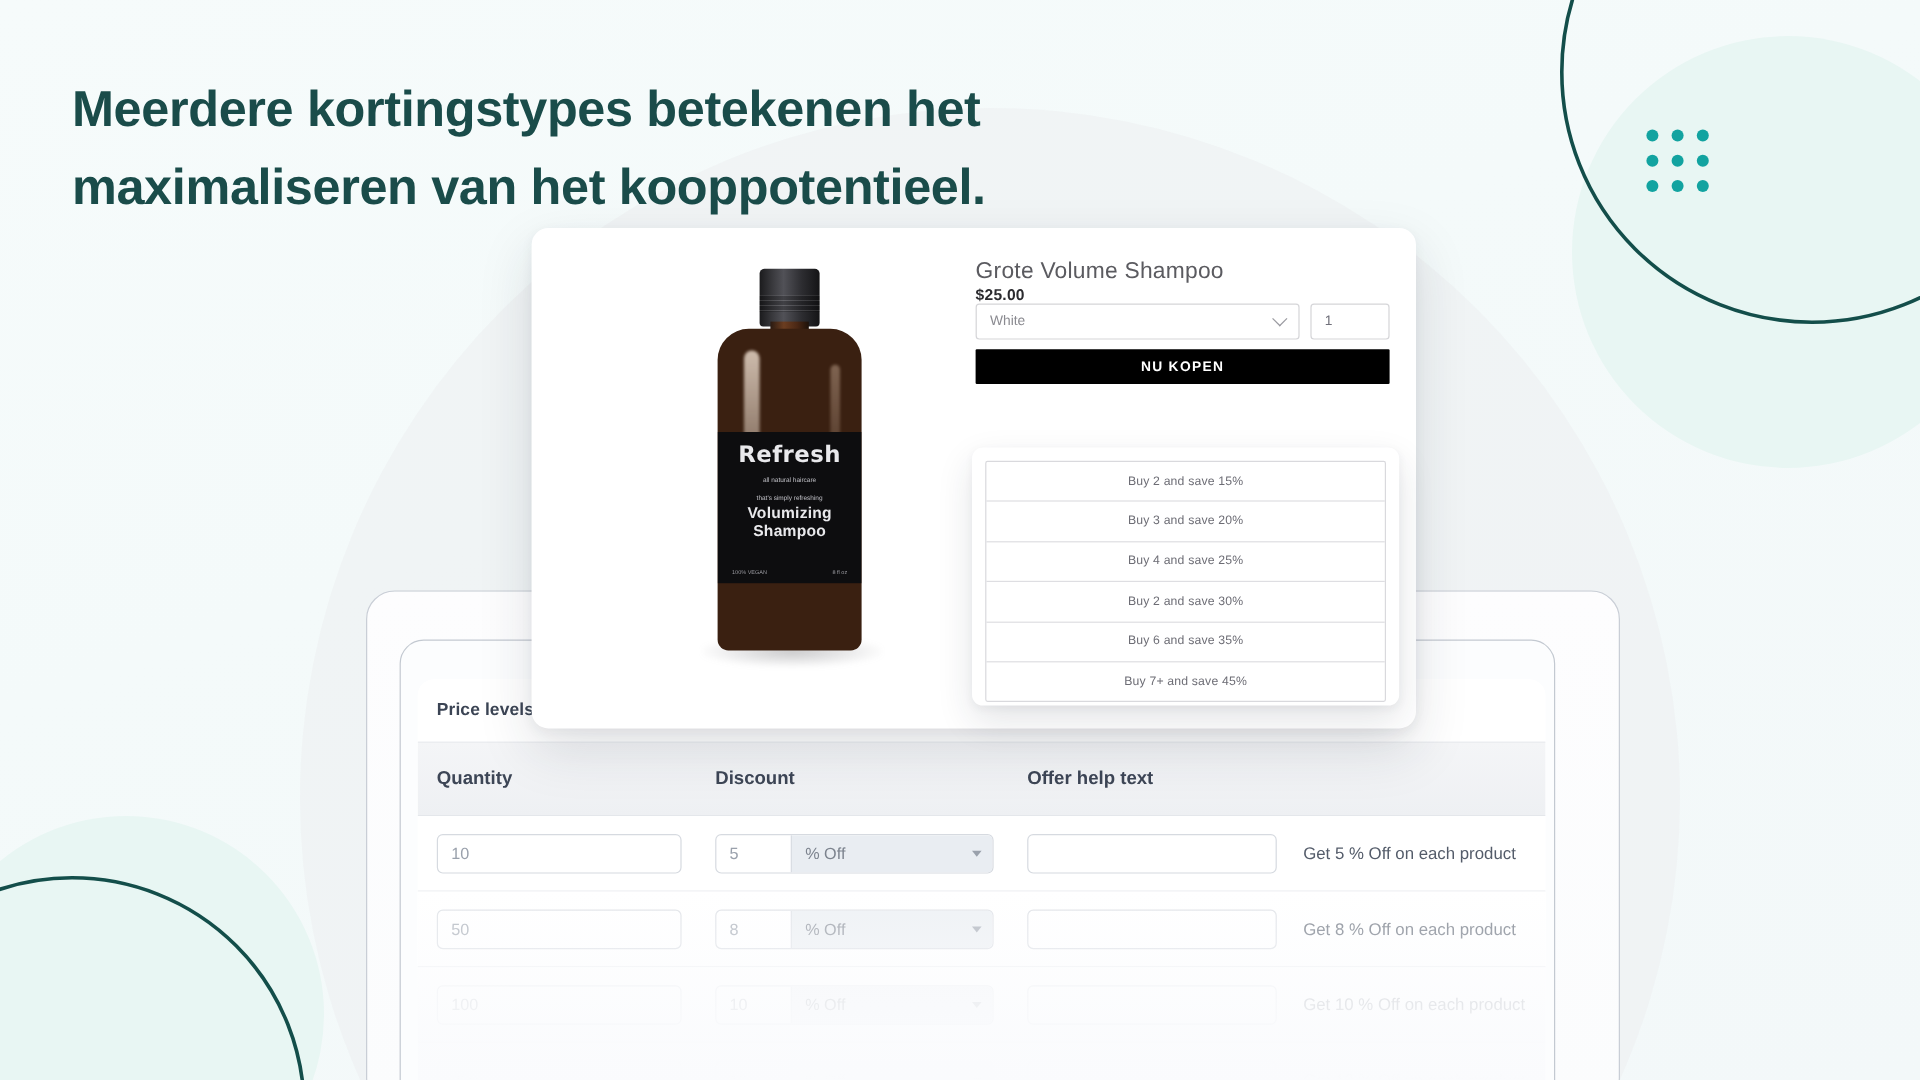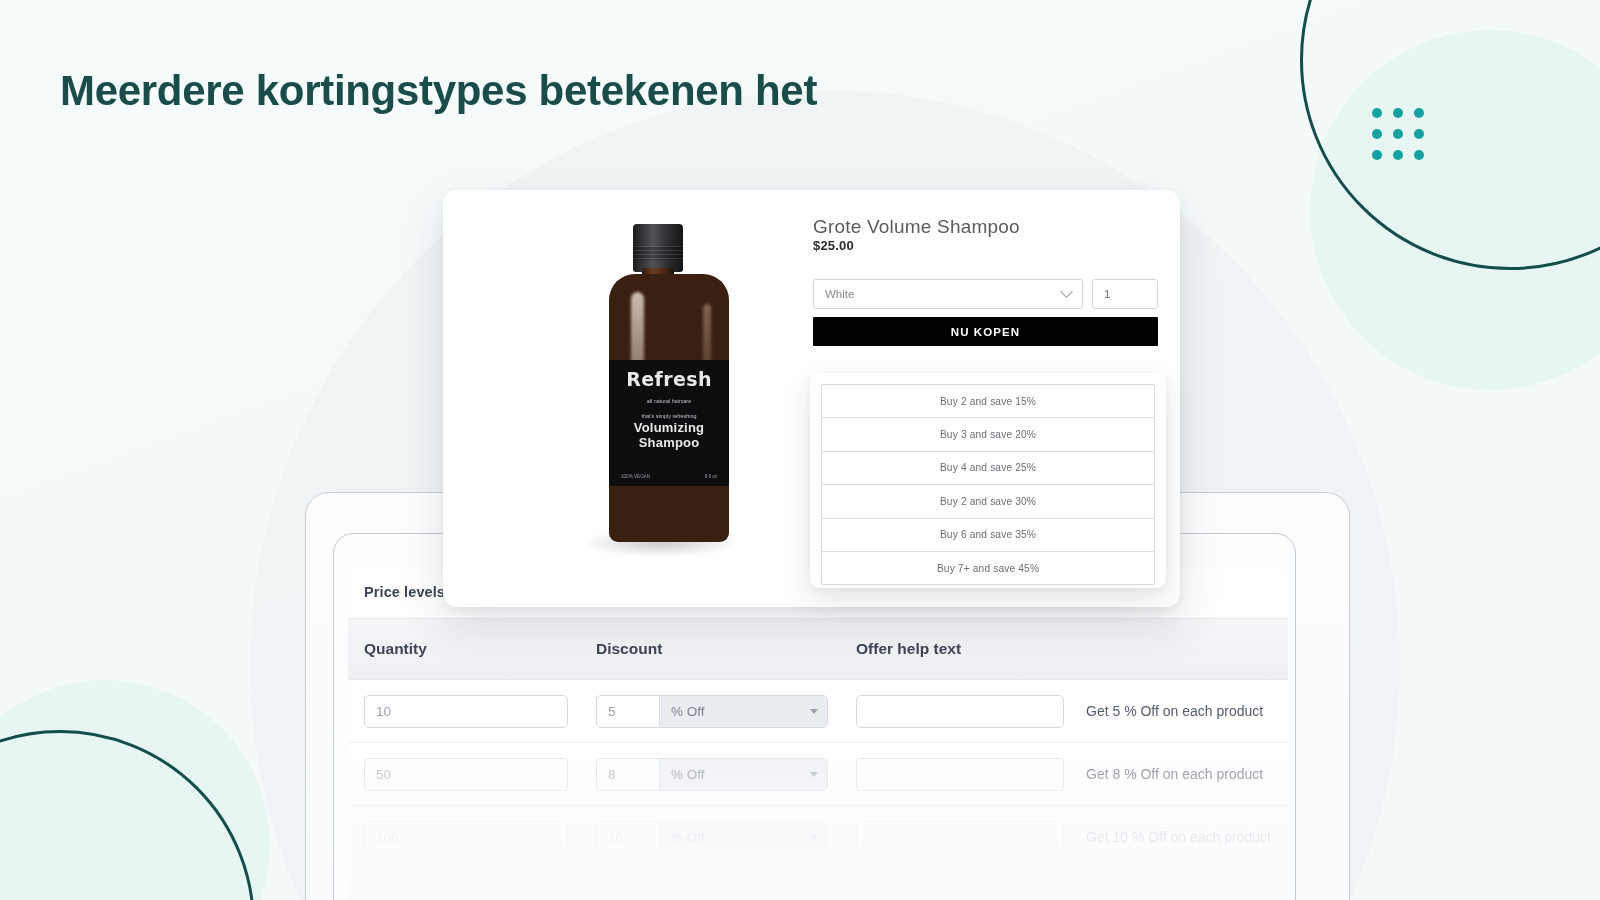--- a/index.html
+++ b/index.html
@@ -316,21 +316,21 @@
   .neck {
     position: absolute;
     left: 139px;
     top: 56px;
     width: 32px;
     height: 14px;
     background: linear-gradient(90deg, #2a1a11 0%, #6b3d20 35%, #4a2714 70%, #1d1109 100%);
   }
   .body {
     position: absolute;
-    left: 106px;
+    left: 95px;
     top: 62px;
     width: 120px;
     height: 268px;
     border-radius: 26px 26px 9px 9px;
     background:
       linear-gradient(90deg,
         #140c07 0%,
         #3d2212 12%,
         #7a4323 28%,
         #norm 28%,
@@ -417,21 +417,20 @@
   }
   .p-price {
     font-size: 13px;
     color: #2b2b2f;
     font-weight: 700;
     letter-spacing: .2px;
   }
   .p-controls {
     display: flex;
     gap: 9px;
-    margin-top: 26px;
   }
   .p-select {
     flex: 1 1 auto;
     height: 30px;
     border: 1px solid #d5d5d8;
     border-radius: 3px;
     display: flex;
     align-items: center;
     justify-content: space-between;
     padding: 0 11px;
@@ -522,20 +521,21 @@
       <i></i>
       <i></i>
       <i></i>
       <i></i>
       <i></i>
   </div>
 </div>
 
 <div class="headline">
   <div>Meerdere kortingstypes betekenen het</div>
+  <div>maximaliseren van het kooppotentieel.</div>
 </div>
 
 <div class="frame-outer"></div>
 <div class="frame-mid"></div>
 
 <div class="admin-panel">
 
   <div class="panel-title-bar">
     <span class="panel-title">Price levels</span>
     <span class="title-badge"></span>

